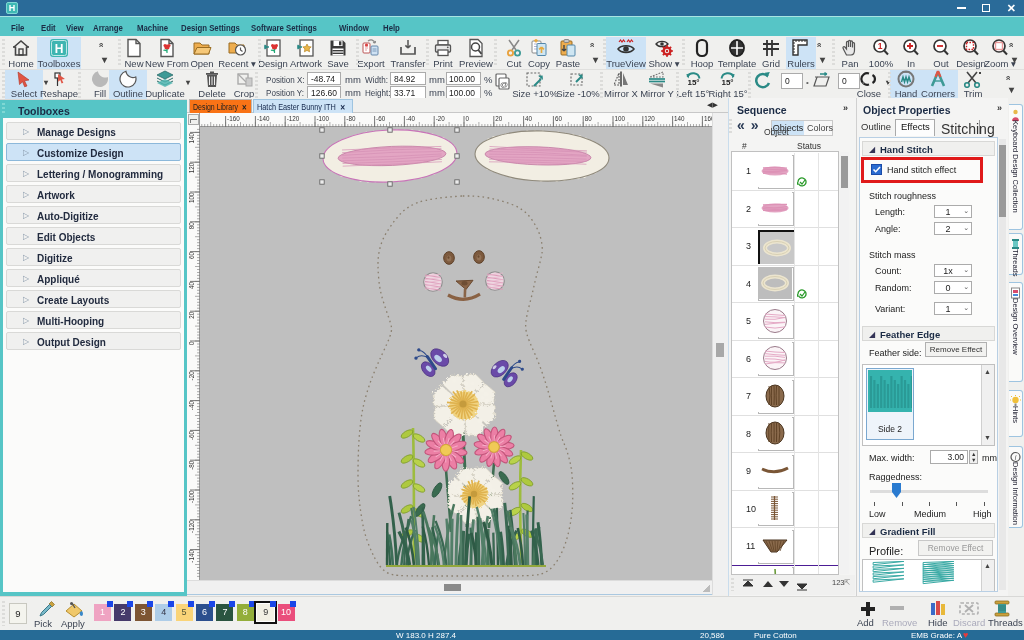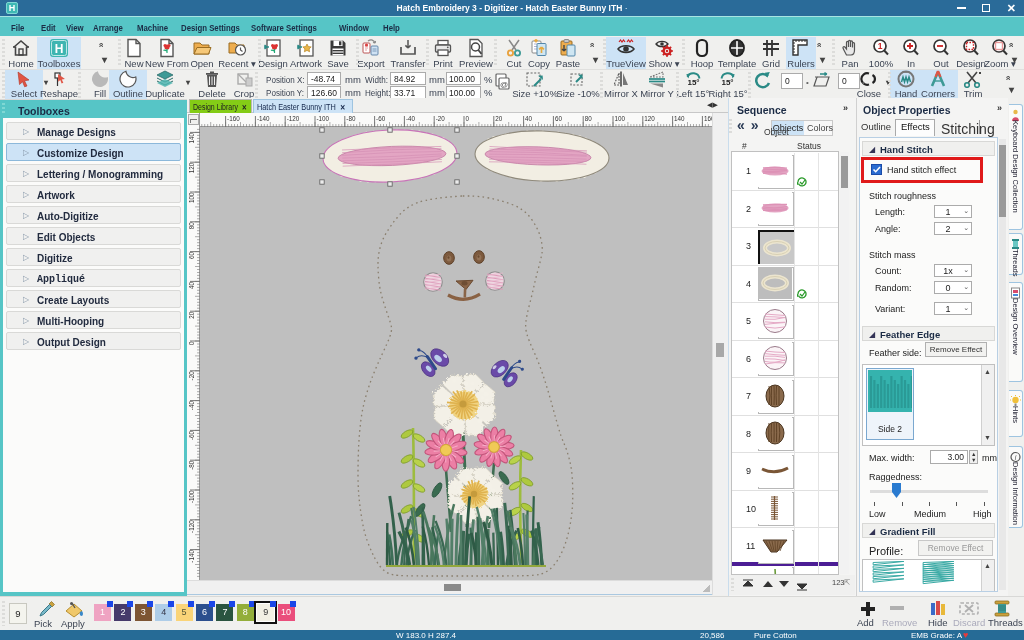--- a/index.html
+++ b/index.html
@@ -6,21 +6,20 @@
 .abs{position:absolute;}
 .lbl{position:absolute;font-size:9.5px;color:#3c4453;white-space:nowrap;}
 .hl{background:#cde3f6;}
 .chev{position:absolute;font-size:10px;color:#444;font-weight:bold;}
 .fld{position:absolute;background:#fff;border:1px solid #ababab;font-size:8.5px;color:#222;text-align:right;padding-right:3px;line-height:12px;}
 .ddl{position:absolute;background:#fff;border:1px solid #ababab;font-size:9px;color:#222;}
 </style></head><body>
 
 <div class="abs" style="left:0;top:0;width:1024px;height:16px;background:#2a6b99;">
 <div class="abs" style="left:6px;top:2px;width:12px;height:12px;background:#3fb8b4;border-radius:2px;border:1px solid #7fd8d4;color:#fff;font-size:9px;font-weight:bold;text-align:center;line-height:11px;">H</div>
-<div class="abs" style="left:0;top:3px;width:1024px;text-align:center;color:#fff;font-size:8.5px;font-weight:bold;">Hatch Embroidery 3 - Digitizer - Hatch Easter Bunny ITH <span style="font-weight:normal">·</span></div>
 <div class="abs" style="right:58px;top:7px;width:9px;height:1.5px;background:#fff;"></div>
 <div class="abs" style="right:34px;top:4px;width:8px;height:8px;border:1.5px solid #fff;"></div>
 <div class="abs" style="right:8px;top:2px;color:#fff;font-size:11px;font-weight:bold;">✕</div>
 </div>
 <div class="abs" style="left:0;top:16px;width:1024px;height:20px;background:#56c5c6;border-top:1px solid #a8e4e2;">
 <div class="abs" style="left:11px;top:5px;font-size:9.5px;font-weight:bold;color:#1b2b45;transform:scaleX(0.82);transform-origin:0 50%;">File</div>
 <div class="abs" style="left:41px;top:5px;font-size:9.5px;font-weight:bold;color:#1b2b45;transform:scaleX(0.82);transform-origin:0 50%;">Edit</div>
 <div class="abs" style="left:66px;top:5px;font-size:9.5px;font-weight:bold;color:#1b2b45;transform:scaleX(0.82);transform-origin:0 50%;">View</div>
 <div class="abs" style="left:93px;top:5px;font-size:9.5px;font-weight:bold;color:#1b2b45;transform:scaleX(0.82);transform-origin:0 50%;">Arrange</div>
 <div class="abs" style="left:137px;top:5px;font-size:9.5px;font-weight:bold;color:#1b2b45;transform:scaleX(0.82);transform-origin:0 50%;">Machine</div>
@@ -392,21 +391,21 @@
 <div class="abs" style="left:676px;top:2px;width:3px;height:26px;background:repeating-linear-gradient(#dcdcda 0 2px,transparent 2px 4px);"></div>
 <div class="abs" style="left:748px;top:2px;width:3px;height:26px;background:repeating-linear-gradient(#dcdcda 0 2px,transparent 2px 4px);"></div>
 <div class="abs" style="left:888px;top:2px;width:3px;height:26px;background:repeating-linear-gradient(#dcdcda 0 2px,transparent 2px 4px);"></div>
 <div class="chev" style="left:1005px;top:3px;transform:rotate(-90deg);font-size:9px;">»</div>
 <div class="chev" style="left:1009px;top:14px;">▾</div>
 </div>
 <div class="abs" style="left:0;top:100px;width:187px;height:498px;background:#56c5c6;"></div>
 <div class="abs" style="left:18px;top:105px;font-size:10.5px;font-weight:bold;color:#1b2b45;">Toolboxes</div>
 <div class="abs" style="left:2px;top:103px;width:3px;height:12px;background:repeating-linear-gradient(#7fd8d4 0 2px,transparent 2px 4px);"></div>
 <div class="abs" style="left:187px;top:98px;width:541px;height:15px;background:#f0f0ee;border-bottom:1px solid #c8c8c8;"></div>
-<div class="abs" style="left:189px;top:99px;width:63px;height:14px;background:#84cc16;border:1px solid #b8b8b8;border-bottom:none;font-size:8.5px;color:#222;padding:2px 0 0 3px;white-space:nowrap;"><span style="display:inline-block;transform:scaleX(0.82);transform-origin:0 50%;">Design Library&nbsp; <b style="font-size:7.5px">✕</b></span></div>
+<div class="abs" style="left:189px;top:99px;width:63px;height:14px;background:#f97316;border:1px solid #b8b8b8;border-bottom:none;font-size:8.5px;color:#222;padding:2px 0 0 3px;white-space:nowrap;"><span style="display:inline-block;transform:scaleX(0.82);transform-origin:0 50%;">Design Library&nbsp; <b style="font-size:7.5px">✕</b></span></div>
 <div class="abs" style="left:253px;top:99px;width:100px;height:14px;background:#cde3f6;border:1px solid #9ec4e0;border-bottom:none;font-size:8.5px;color:#14264a;padding:2px 0 0 3px;white-space:nowrap;"><span style="display:inline-block;transform:scaleX(0.86);transform-origin:0 50%;">Hatch Easter Bunny ITH&nbsp; <b style="font-size:7.5px">✕</b></span></div>
 <div class="abs" style="left:707px;top:101px;font-size:7px;color:#333;">◀▶</div>
 <div class="abs" style="left:3px;top:118px;width:181px;height:474px;background:#fbfbfa;"></div>
 <div class="abs" style="left:6px;top:122px;width:175px;height:18px;background:#f0f0ef;border:1px solid #d9d9d7;border-radius:2px;">
     <span class="abs" style="left:16px;top:4px;font-size:8px;color:#8899aa;">▷</span>
     <span class="abs" style="left:30px;top:3.5px;font-size:10px;font-weight:bold;color:#222b3f;">Manage Designs</span>
   </div>
 <div class="abs" style="left:6px;top:143px;width:175px;height:18px;background:#cde3f6;border:1px solid #8cb8da;border-radius:2px;">
     <span class="abs" style="left:16px;top:4px;font-size:8px;color:#8899aa;">▷</span>
     <span class="abs" style="left:30px;top:3.5px;font-size:10px;font-weight:bold;color:#222b3f;">Customize Design</span>
@@ -426,21 +425,21 @@
 <div class="abs" style="left:6px;top:227px;width:175px;height:18px;background:#f0f0ef;border:1px solid #d9d9d7;border-radius:2px;">
     <span class="abs" style="left:16px;top:4px;font-size:8px;color:#8899aa;">▷</span>
     <span class="abs" style="left:30px;top:3.5px;font-size:10px;font-weight:bold;color:#222b3f;">Edit Objects</span>
   </div>
 <div class="abs" style="left:6px;top:248px;width:175px;height:18px;background:#f0f0ef;border:1px solid #d9d9d7;border-radius:2px;">
     <span class="abs" style="left:16px;top:4px;font-size:8px;color:#8899aa;">▷</span>
     <span class="abs" style="left:30px;top:3.5px;font-size:10px;font-weight:bold;color:#222b3f;">Digitize</span>
   </div>
 <div class="abs" style="left:6px;top:269px;width:175px;height:18px;background:#f0f0ef;border:1px solid #d9d9d7;border-radius:2px;">
     <span class="abs" style="left:16px;top:4px;font-size:8px;color:#8899aa;">▷</span>
-    <span class="abs" style="left:30px;top:3.5px;font-size:10px;font-weight:bold;color:#222b3f;font-family:Liberation Mono, monospace;">Appliqué</span>
+    <span class="abs" style="left:30px;top:3.5px;font-size:10px;font-weight:bold;color:#222b3f;">Appliqué</span>
   </div>
 <div class="abs" style="left:6px;top:290px;width:175px;height:18px;background:#f0f0ef;border:1px solid #d9d9d7;border-radius:2px;">
     <span class="abs" style="left:16px;top:4px;font-size:8px;color:#8899aa;">▷</span>
     <span class="abs" style="left:30px;top:3.5px;font-size:10px;font-weight:bold;color:#222b3f;">Create Layouts</span>
   </div>
 <div class="abs" style="left:6px;top:311px;width:175px;height:18px;background:#f0f0ef;border:1px solid #d9d9d7;border-radius:2px;">
     <span class="abs" style="left:16px;top:4px;font-size:8px;color:#8899aa;">▷</span>
     <span class="abs" style="left:30px;top:3.5px;font-size:10px;font-weight:bold;color:#222b3f;">Multi-Hooping</span>
   </div>
 <div class="abs" style="left:6px;top:332px;width:175px;height:18px;background:#f0f0ef;border:1px solid #d9d9d7;border-radius:2px;">
@@ -1486,21 +1485,21 @@
           <line x1="13" y1="20.4" x2="20" y2="20.4" stroke="#7a5636" stroke-width="1"></line>
           <line x1="13" y1="22.6" x2="20" y2="22.6" stroke="#7a5636" stroke-width="1"></line>
           <line x1="13" y1="24.8" x2="20" y2="24.8" stroke="#7a5636" stroke-width="1"></line>
           <line x1="13" y1="27.0" x2="20" y2="27.0" stroke="#7a5636" stroke-width="1"></line>
           <line x1="16.5" y1="4" x2="16.5" y2="28" stroke="#7a5636" stroke-width="1.2"></line>
         </svg>
 </div>
 <div class="abs" style="left:62px;top:0;width:1px;height:37.5px;background:#e4e4e4;"></div>
 <div class="abs" style="left:86px;top:0;width:1px;height:37.5px;background:#e4e4e4;"></div>
 </div>
-<div class="abs" style="left:0;top:376.0px;width:106px;height:37.5px;border-bottom:4px solid #4c1d95;">
+<div class="abs" style="left:0;top:376.0px;width:106px;height:37.5px;border-bottom:1px solid #4c1d95;">
 <div class="abs" style="left:14px;top:13px;font-size:9px;color:#222;">11</div>
 <div class="abs" style="left:26px;top:1.5px;width:36px;height:34px;border:1px solid #b8b8b8;background:#fff;position:absolute;">
 <svg width="34" height="32" viewBox="0 0 34 32" style="position:absolute;left:-1px;top:-1px">
           <rect width="34" height="32" fill="#fff"></rect>
           <path d="M 5 10 L 29 10 L 19 22 L 13 22 Z" fill="#8a6a4c" stroke="#4a3520" stroke-width="1"></path>
           <line x1="8" y1="11" x2="13.0" y2="21" stroke="#5f4226" stroke-width=".8"></line>
           <line x1="11" y1="11" x2="14.5" y2="21" stroke="#5f4226" stroke-width=".8"></line>
           <line x1="14" y1="11" x2="16.0" y2="21" stroke="#5f4226" stroke-width=".8"></line>
           <line x1="17" y1="11" x2="17.5" y2="21" stroke="#5f4226" stroke-width=".8"></line>
           <line x1="20" y1="11" x2="19.0" y2="21" stroke="#5f4226" stroke-width=".8"></line>

